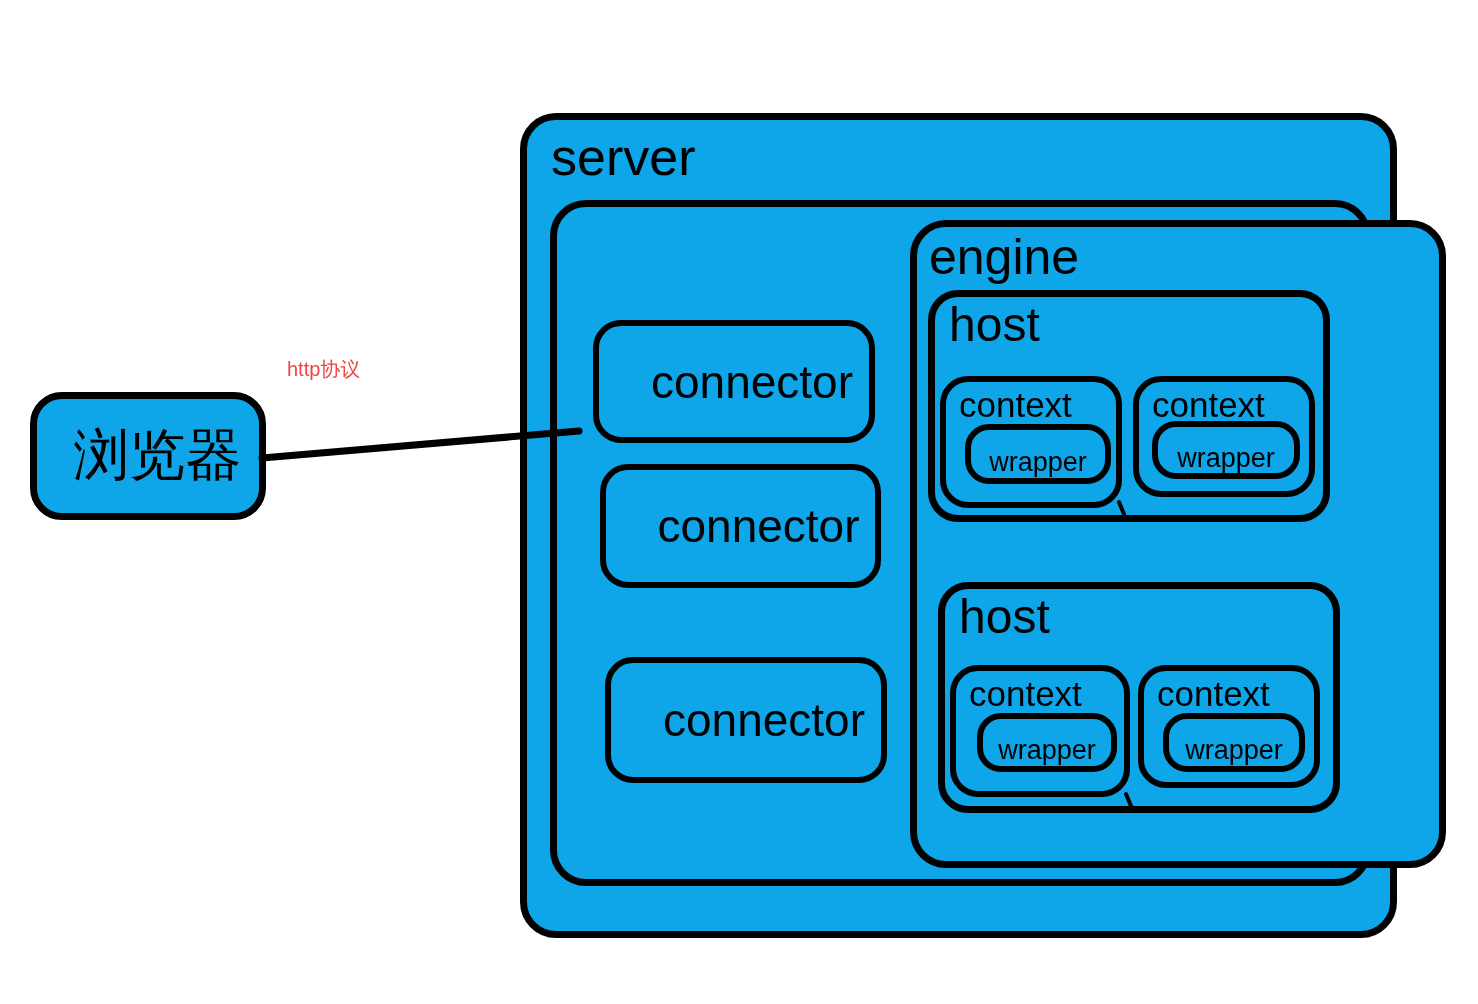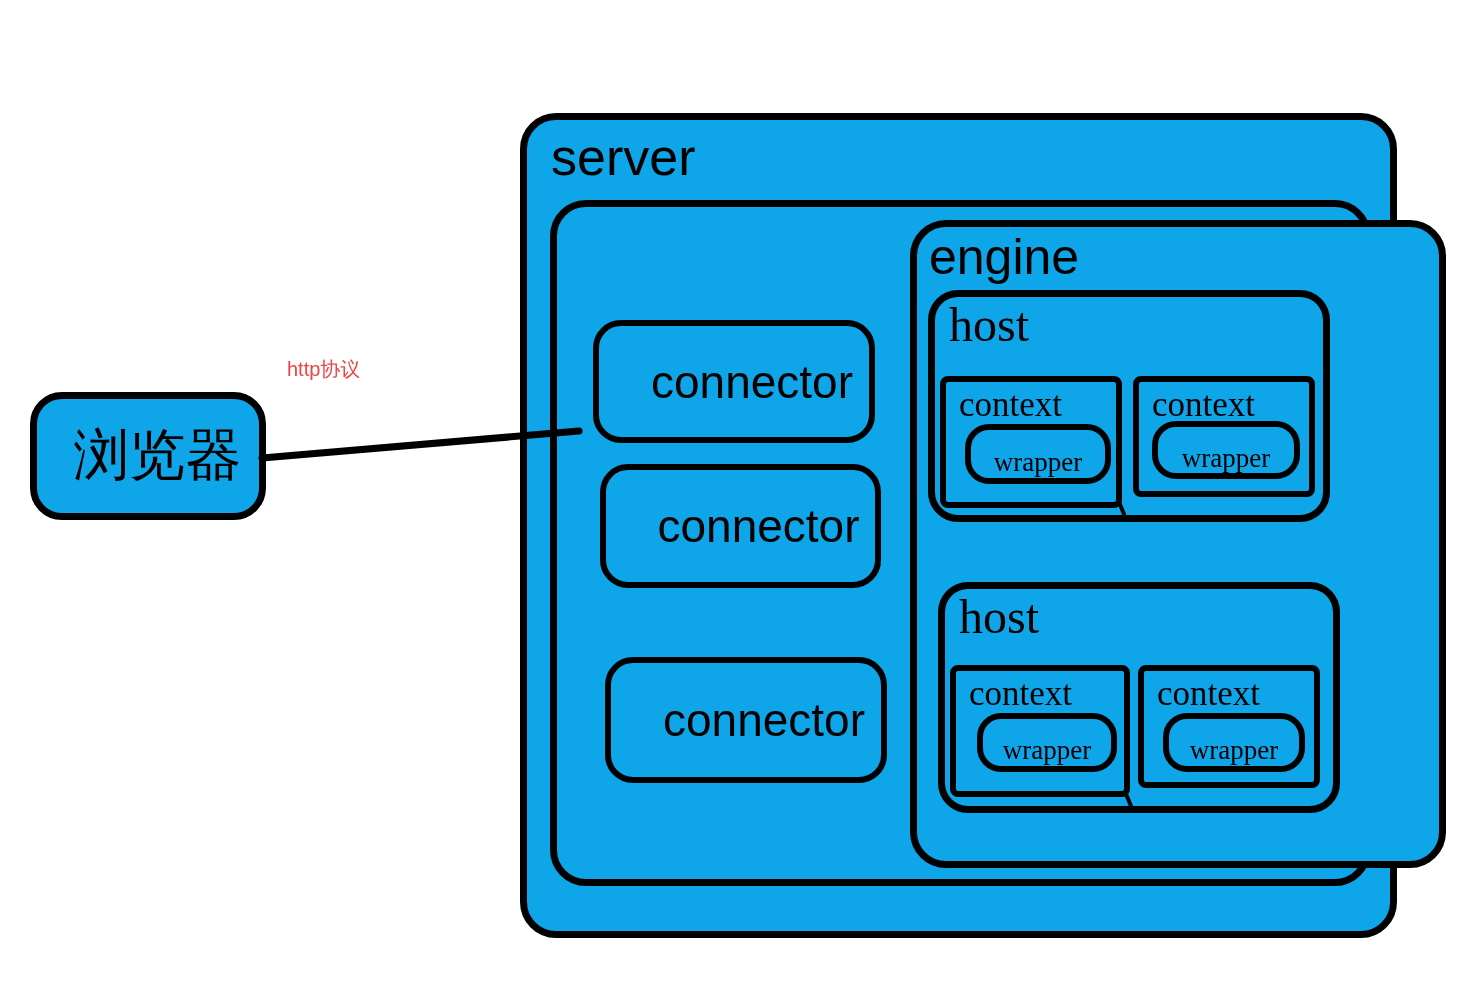--- a/index.html
+++ b/index.html
@@ -43,25 +43,25 @@
   #server-label  { left: 24px;  top: 8px;   font-size: 52px; }
   #service       { left: 23px;  top: 80px;  width: 821px; height: 686px; border-radius: 36px; }
   #service-label { left: 28px;  top: 22px;  font-size: 50px; }
   #engine        { left: 353px; top: 13px;  width: 536px; height: 648px; border-radius: 36px; }
   #engine-label  { left: 12px;  top: 2px;   font-size: 50px; }
   .connector     { border-radius: 28px; border-width: 6px; padding-left: 36px; }
   .connector > span { font-size: 46px; }
   #connector-1   { left: 36px;  top: 113px; width: 282px; height: 123px; }
   #connector-2   { left: 43px;  top: 257px; width: 281px; height: 124px; }
   #connector-3   { left: 48px;  top: 450px; width: 282px; height: 126px; }
-  .host          { border-radius: 30px; font-family: Liberation Serif, serif; }
+  .host          { border-radius: 30px; }
   .host-label    { left: 14px;  top: 0px;   font-size: 48px; }
   #host-1        { left: 11px;  top: 63px;  width: 402px; height: 232px; }
   #host-2        { left: 21px;  top: 355px; width: 402px; height: 231px; }
-  .context       { border-radius: 8px; border-width: 6px; }
+  .context       { border-radius: 28px; border-width: 6px; }
   .context-label { left: 13px;  top: 3px;   font-size: 35px; }
   #context-1     { left: 5px;   top: 79px;  width: 182px; height: 132px; }
   #context-2     { left: 198px; top: 79px;  width: 182px; height: 121px; }
   #context-3     { left: 5px;   top: 76px;  width: 180px; height: 132px; }
   #context-4     { left: 193px; top: 76px;  width: 182px; height: 123px; }
   .wrapper       { border-radius: 24px; border-width: 6px; }
   .wrapper > span{ font-size: 27px; margin-top: 16px; }
   #wrapper-1     { left: 19px;  top: 42px;  width: 146px; height: 60px; }
   #wrapper-2     { left: 13px;  top: 39px;  width: 148px; height: 58px; }
   #wrapper-3     { left: 21px;  top: 42px;  width: 140px; height: 59px; }

